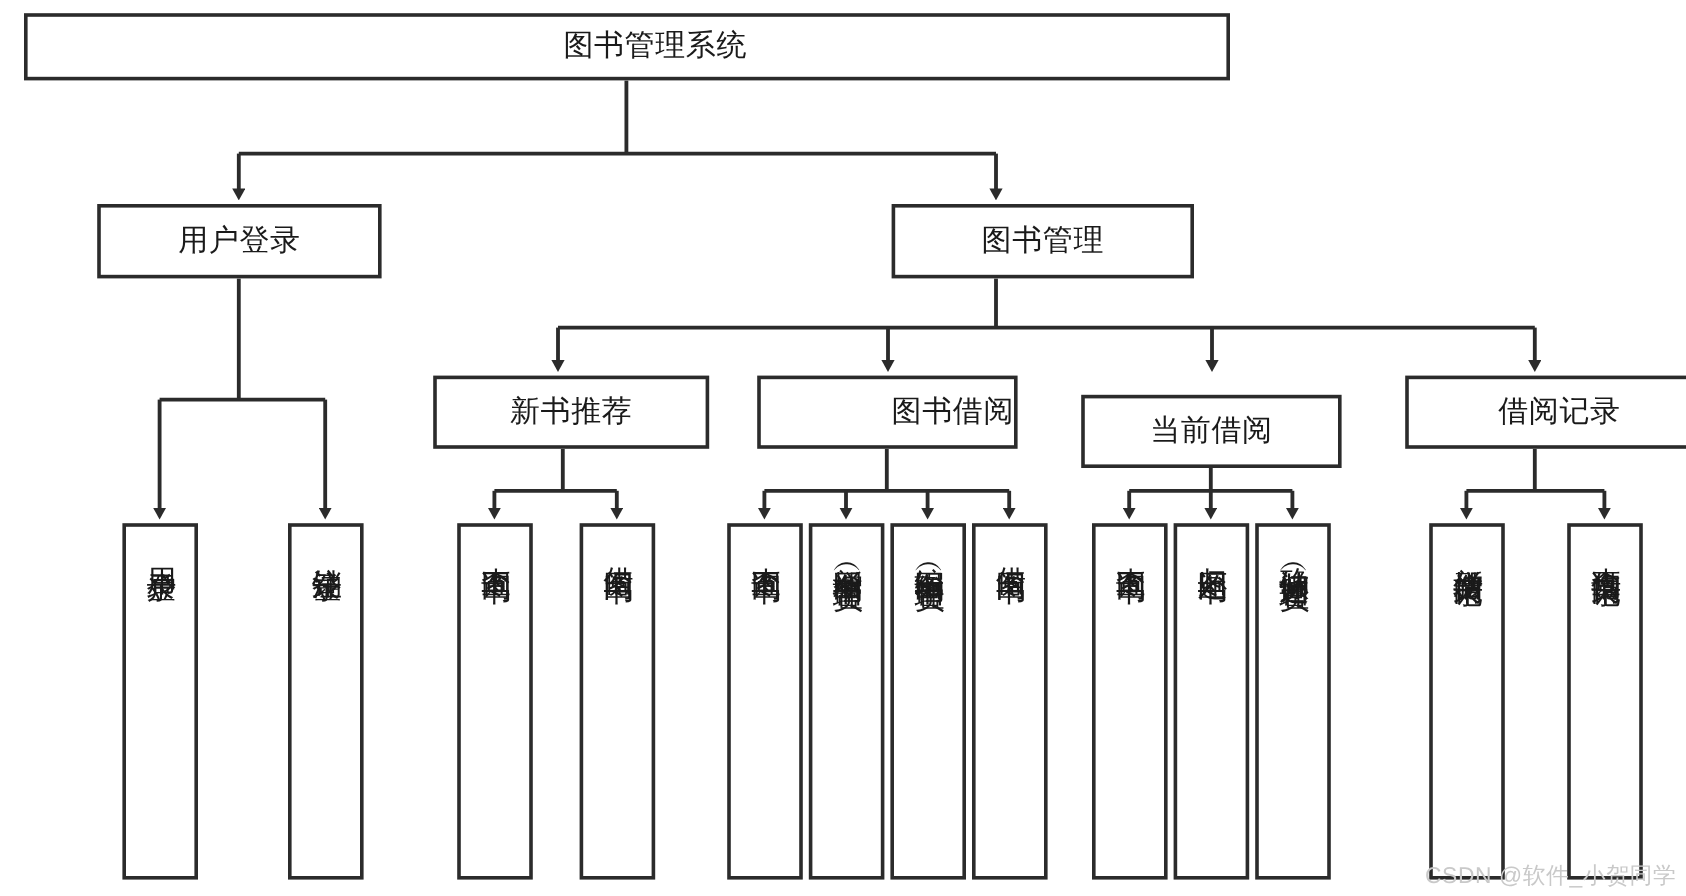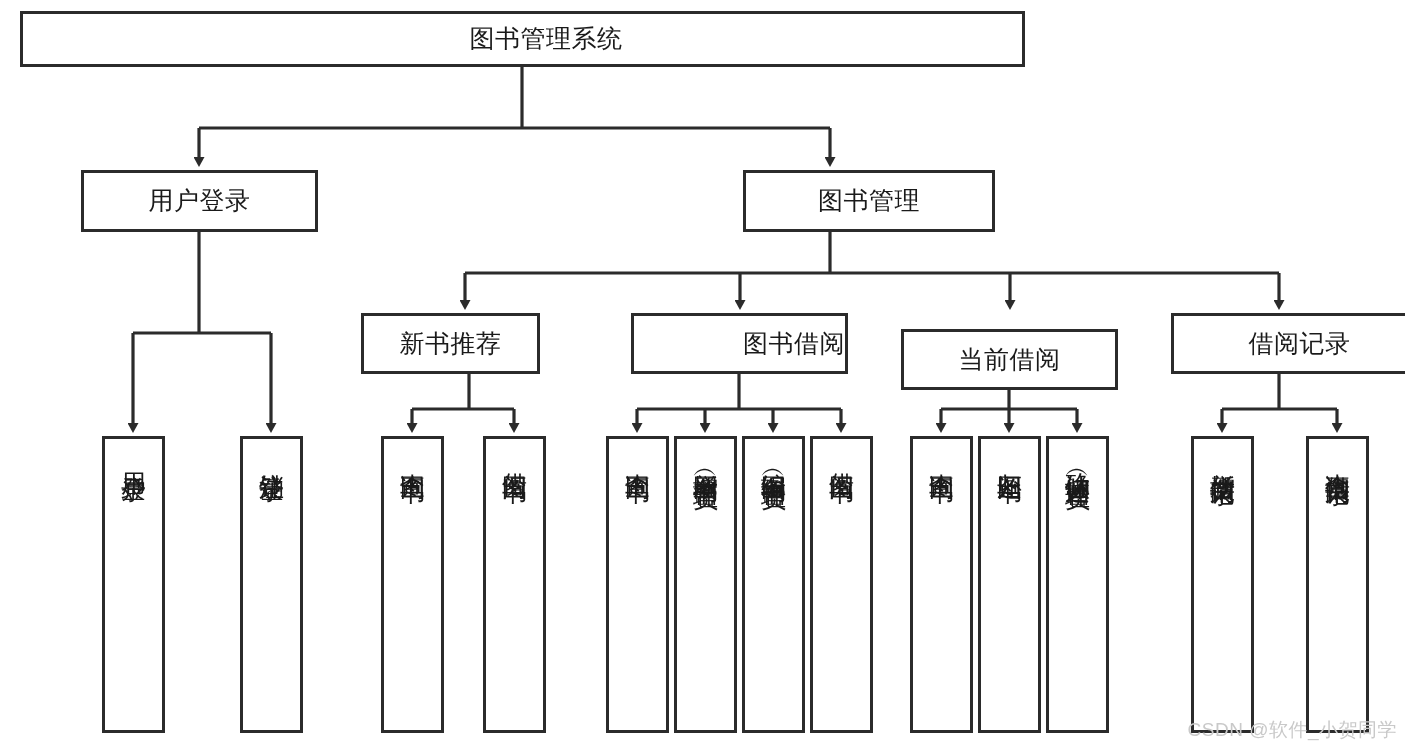--- a/index.html
+++ b/index.html
@@ -126,21 +126,21 @@
     <span class="node-label">图书管理系统</span>
   </div>
 
   <div class="node horizontal" style="left:81px; top:170px; width:237px; height:62px;">
     <span class="node-label">用户登录</span>
   </div>
   <div class="node horizontal" style="left:711px; top:170px; width:252px; height:62px;margin-left:32px;">
     <span class="node-label">图书管理</span>
   </div>
 
-  <div class="node horizontal" style="left:361px; top:313px; width:179px; height:61px;">
+  <div class="node horizontal" style="left:361px; top:313px; width:230px; height:61px;">
     <span class="node-label">新书推荐</span>
   </div>
   <div class="node horizontal" style="left:631px; top:313px; width:217px; height:61px;justify-content:flex-end;">
     <span class="node-label">图书借阅</span>
   </div>
   <div class="node horizontal" style="left:901px; top:313px; width:217px; height:61px;margin-top:16px;">
     <span class="node-label">当前借阅</span>
   </div>
   <div class="node horizontal" style="left:1171px; top:313px; width:257px; height:61px;">
     <span class="node-label">借阅记录</span>

